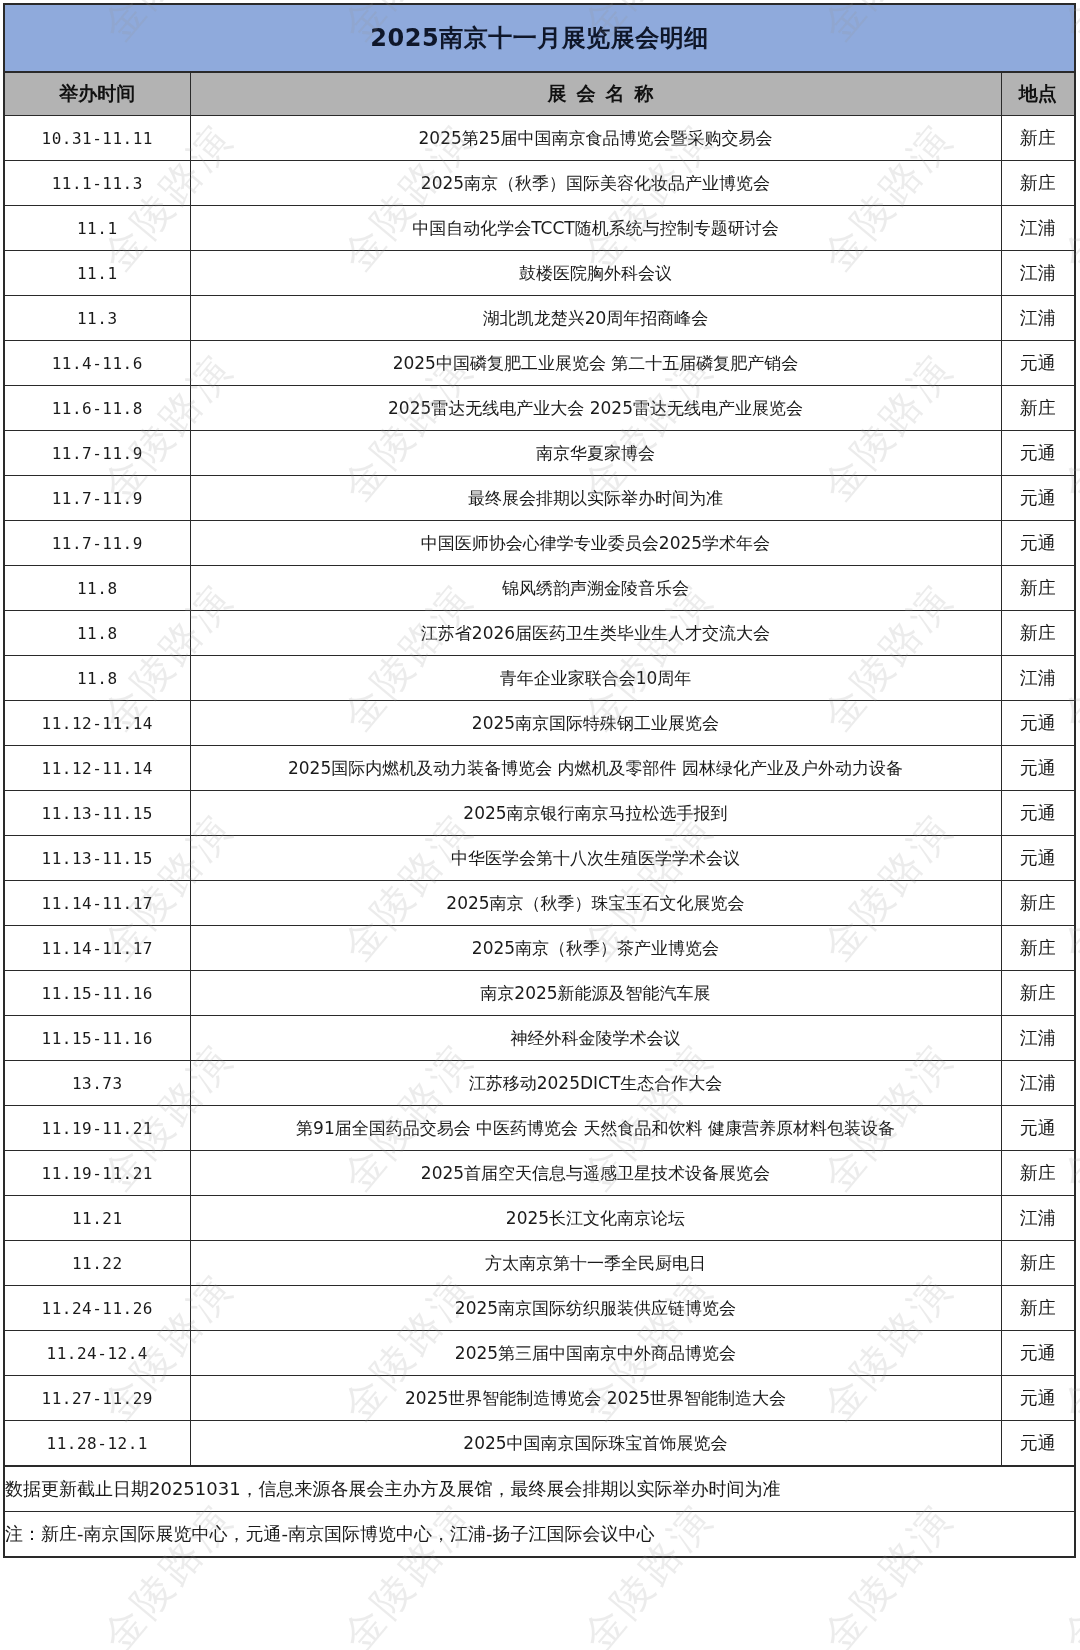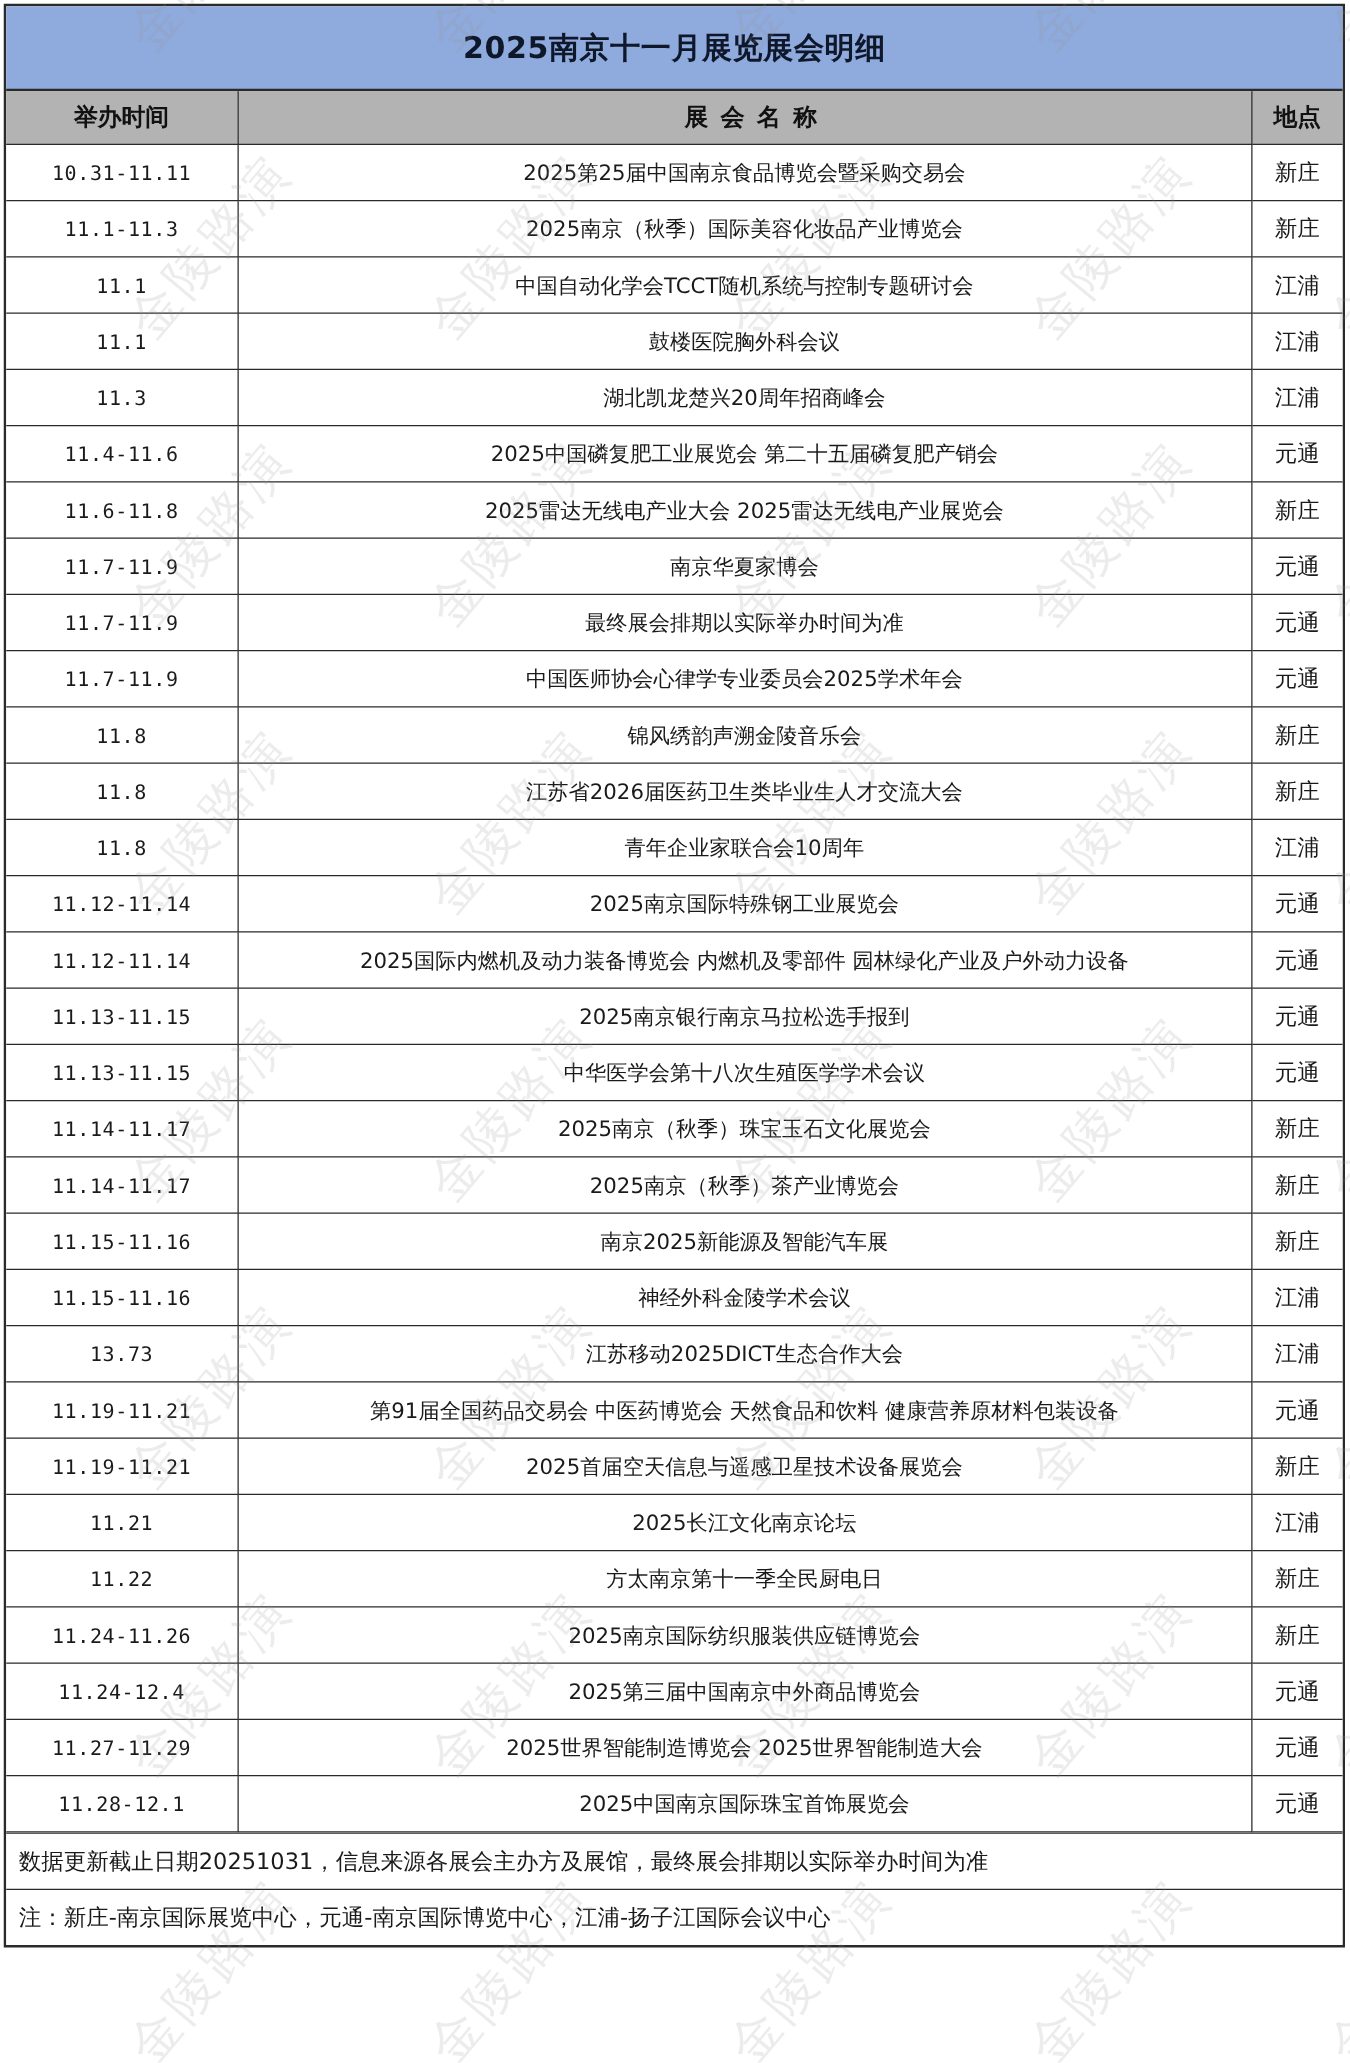--- a/index.html
+++ b/index.html
@@ -15,21 +15,21 @@
   th, td { border: 1.5px solid #2a2a2a; text-align: center; vertical-align: middle; padding: 0; }
   tr:first-child th { border-top: none; }
   th:first-child, td:first-child { border-left: none; }
   th:last-child, td:last-child { border-right: none; }
   thead th { height: 42px; background: #b3b3b3; font-size: 19px; font-weight: bold; color: #111; }
   thead th.name-h { letter-spacing: 10px; padding-left: 20px; }
   tbody td { height: 44px; font-size: 17px; color: #1a1a1a; background: #ffffff; }
   tbody td.date { font-family: "DejaVu Sans Mono", "Liberation Mono", monospace; font-size: 16px; letter-spacing: 0.5px; }
   tbody td.loc { font-size: 18px; }
   .note-row { height: 45px; border-top: 1.5px solid #2a2a2a; display: flex; align-items: center;
-              padding-left: 10px; font-size: 18px; background: #fff; box-sizing: border-box; }
+              padding-left: 0; font-size: 18px; background: #fff; box-sizing: border-box; }
   .watermark-layer { position: absolute; inset: 0; pointer-events: none; overflow: hidden; z-index: 5; }
   .wm { position: absolute; font-size: 40px; color: rgba(150,150,150,0.18); transform: rotate(-50deg);
         white-space: nowrap; font-family: "DejaVu Serif", serif; letter-spacing: 4px; }
 </style>
 </head>
 <body>
 
 <div class="sheet">
   <div class="title-row">2025南京十一月展览展会明细</div>
   <table>

